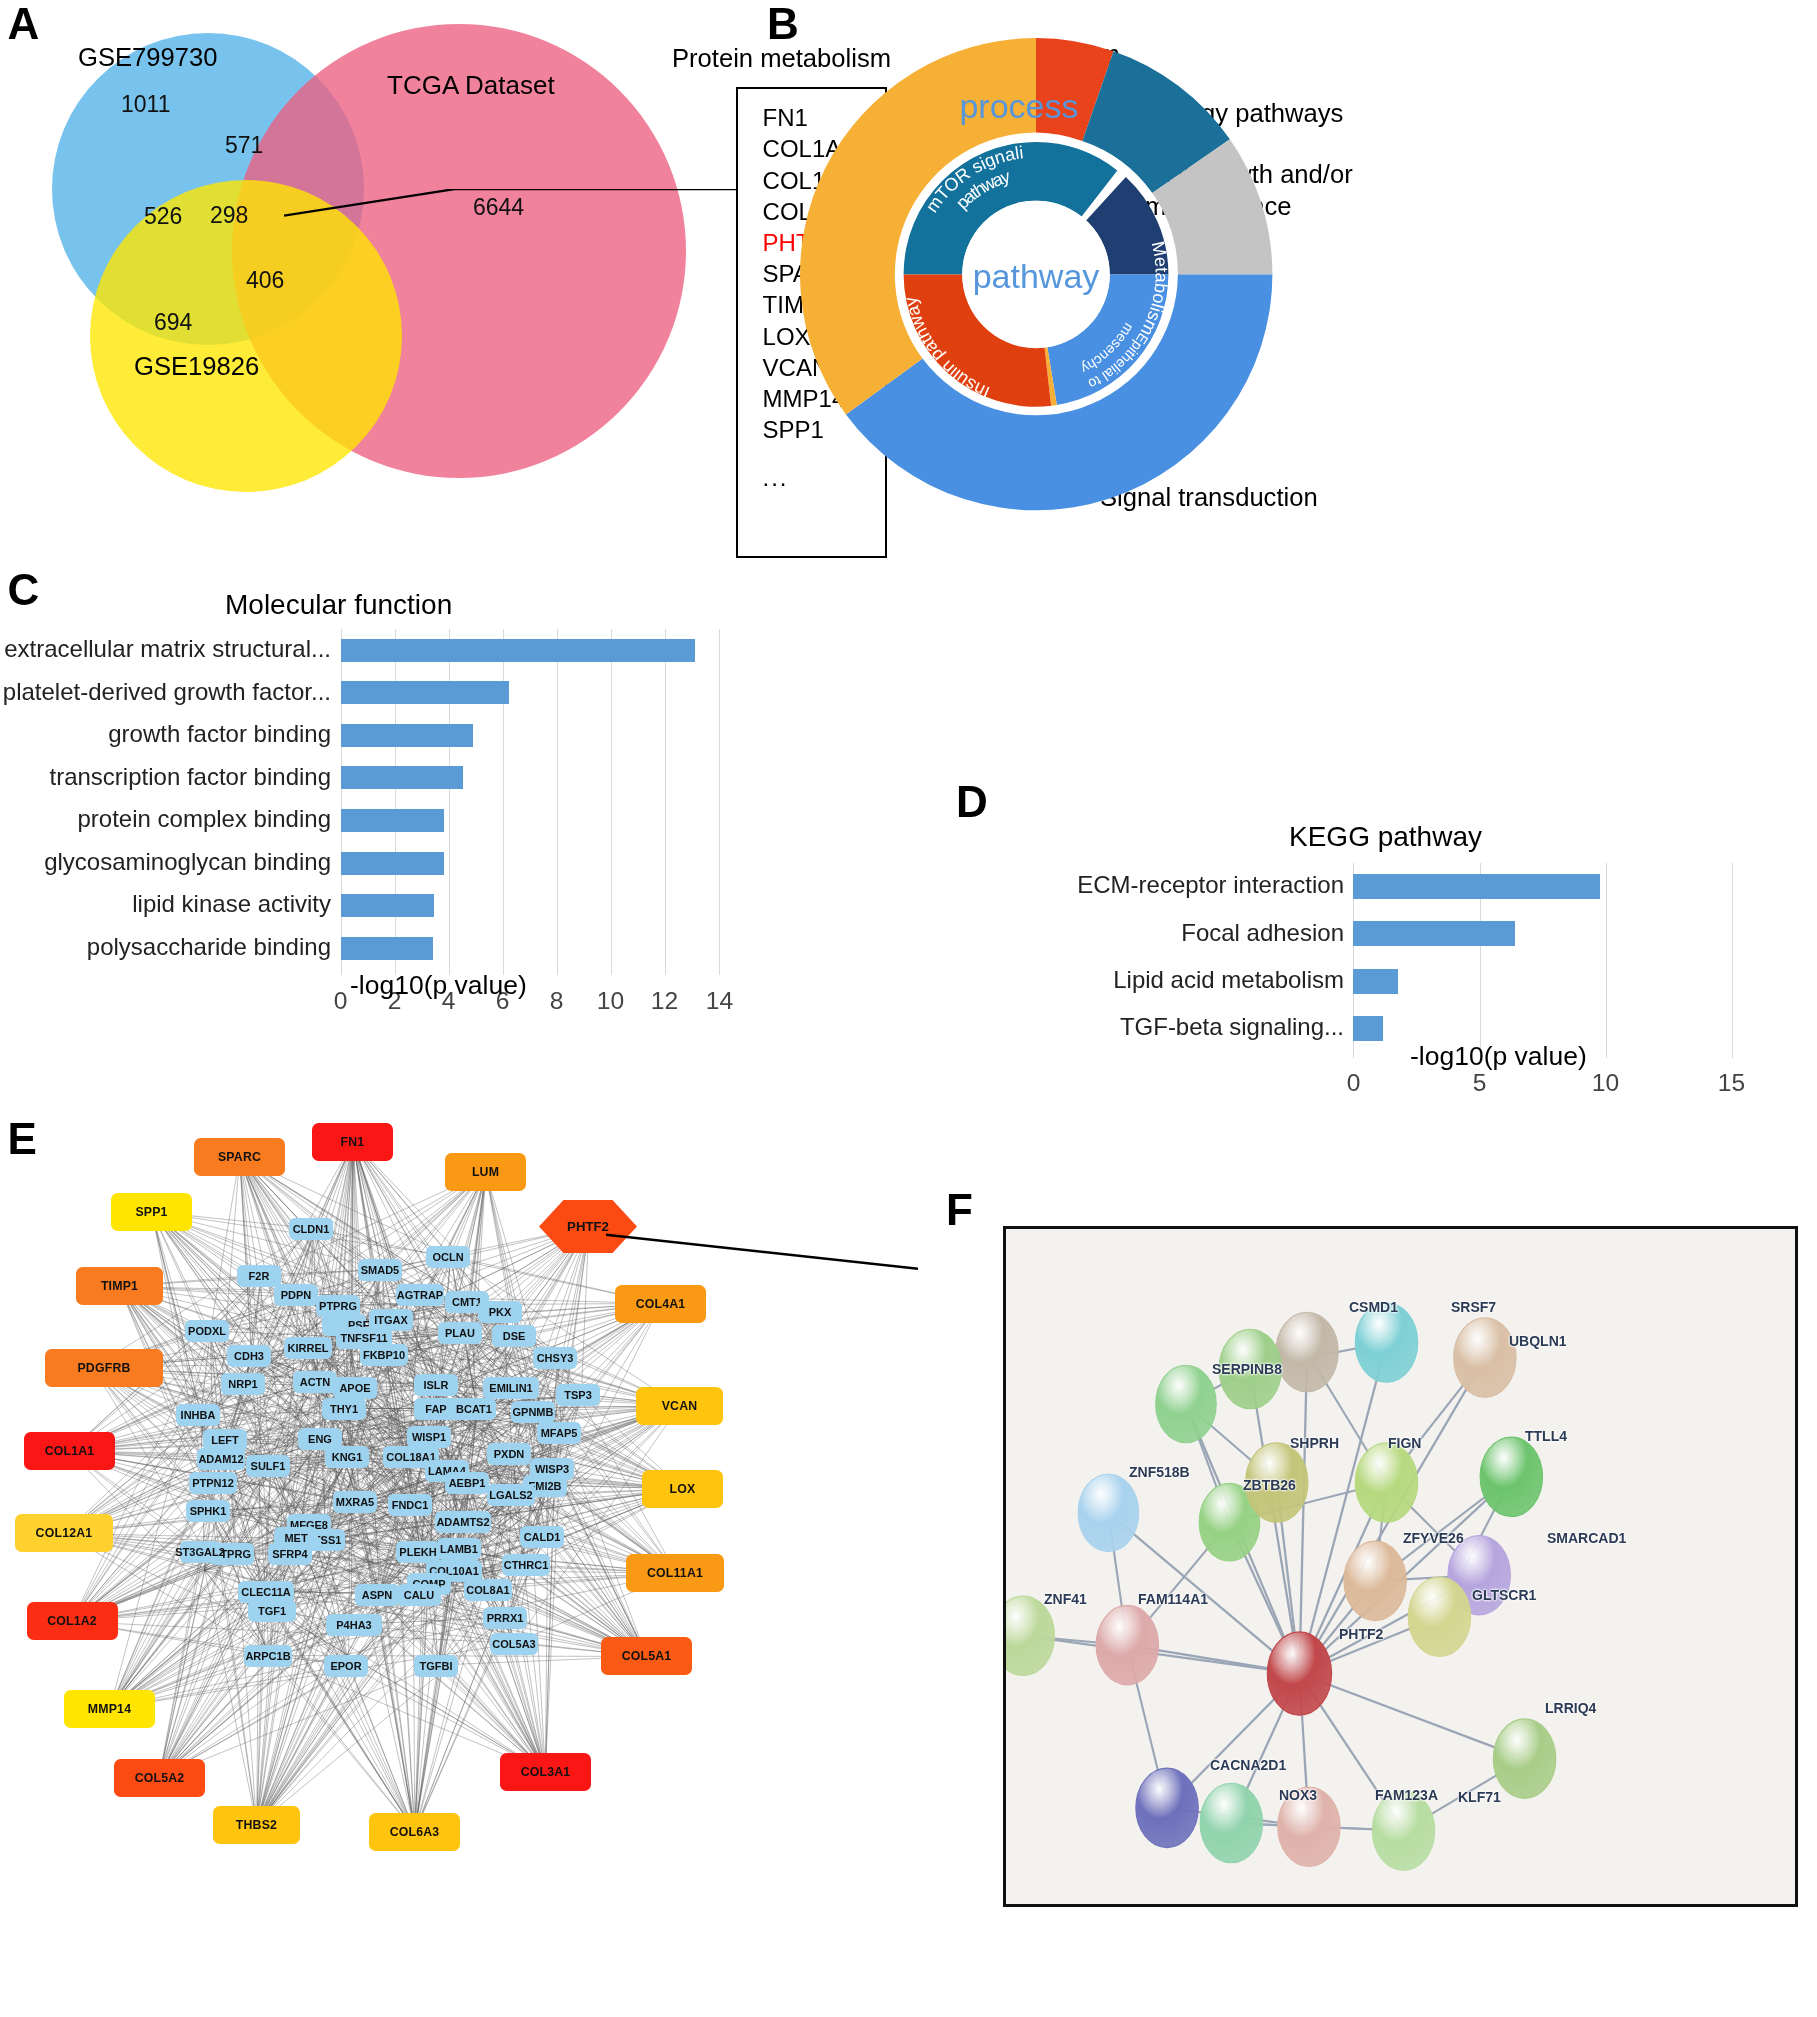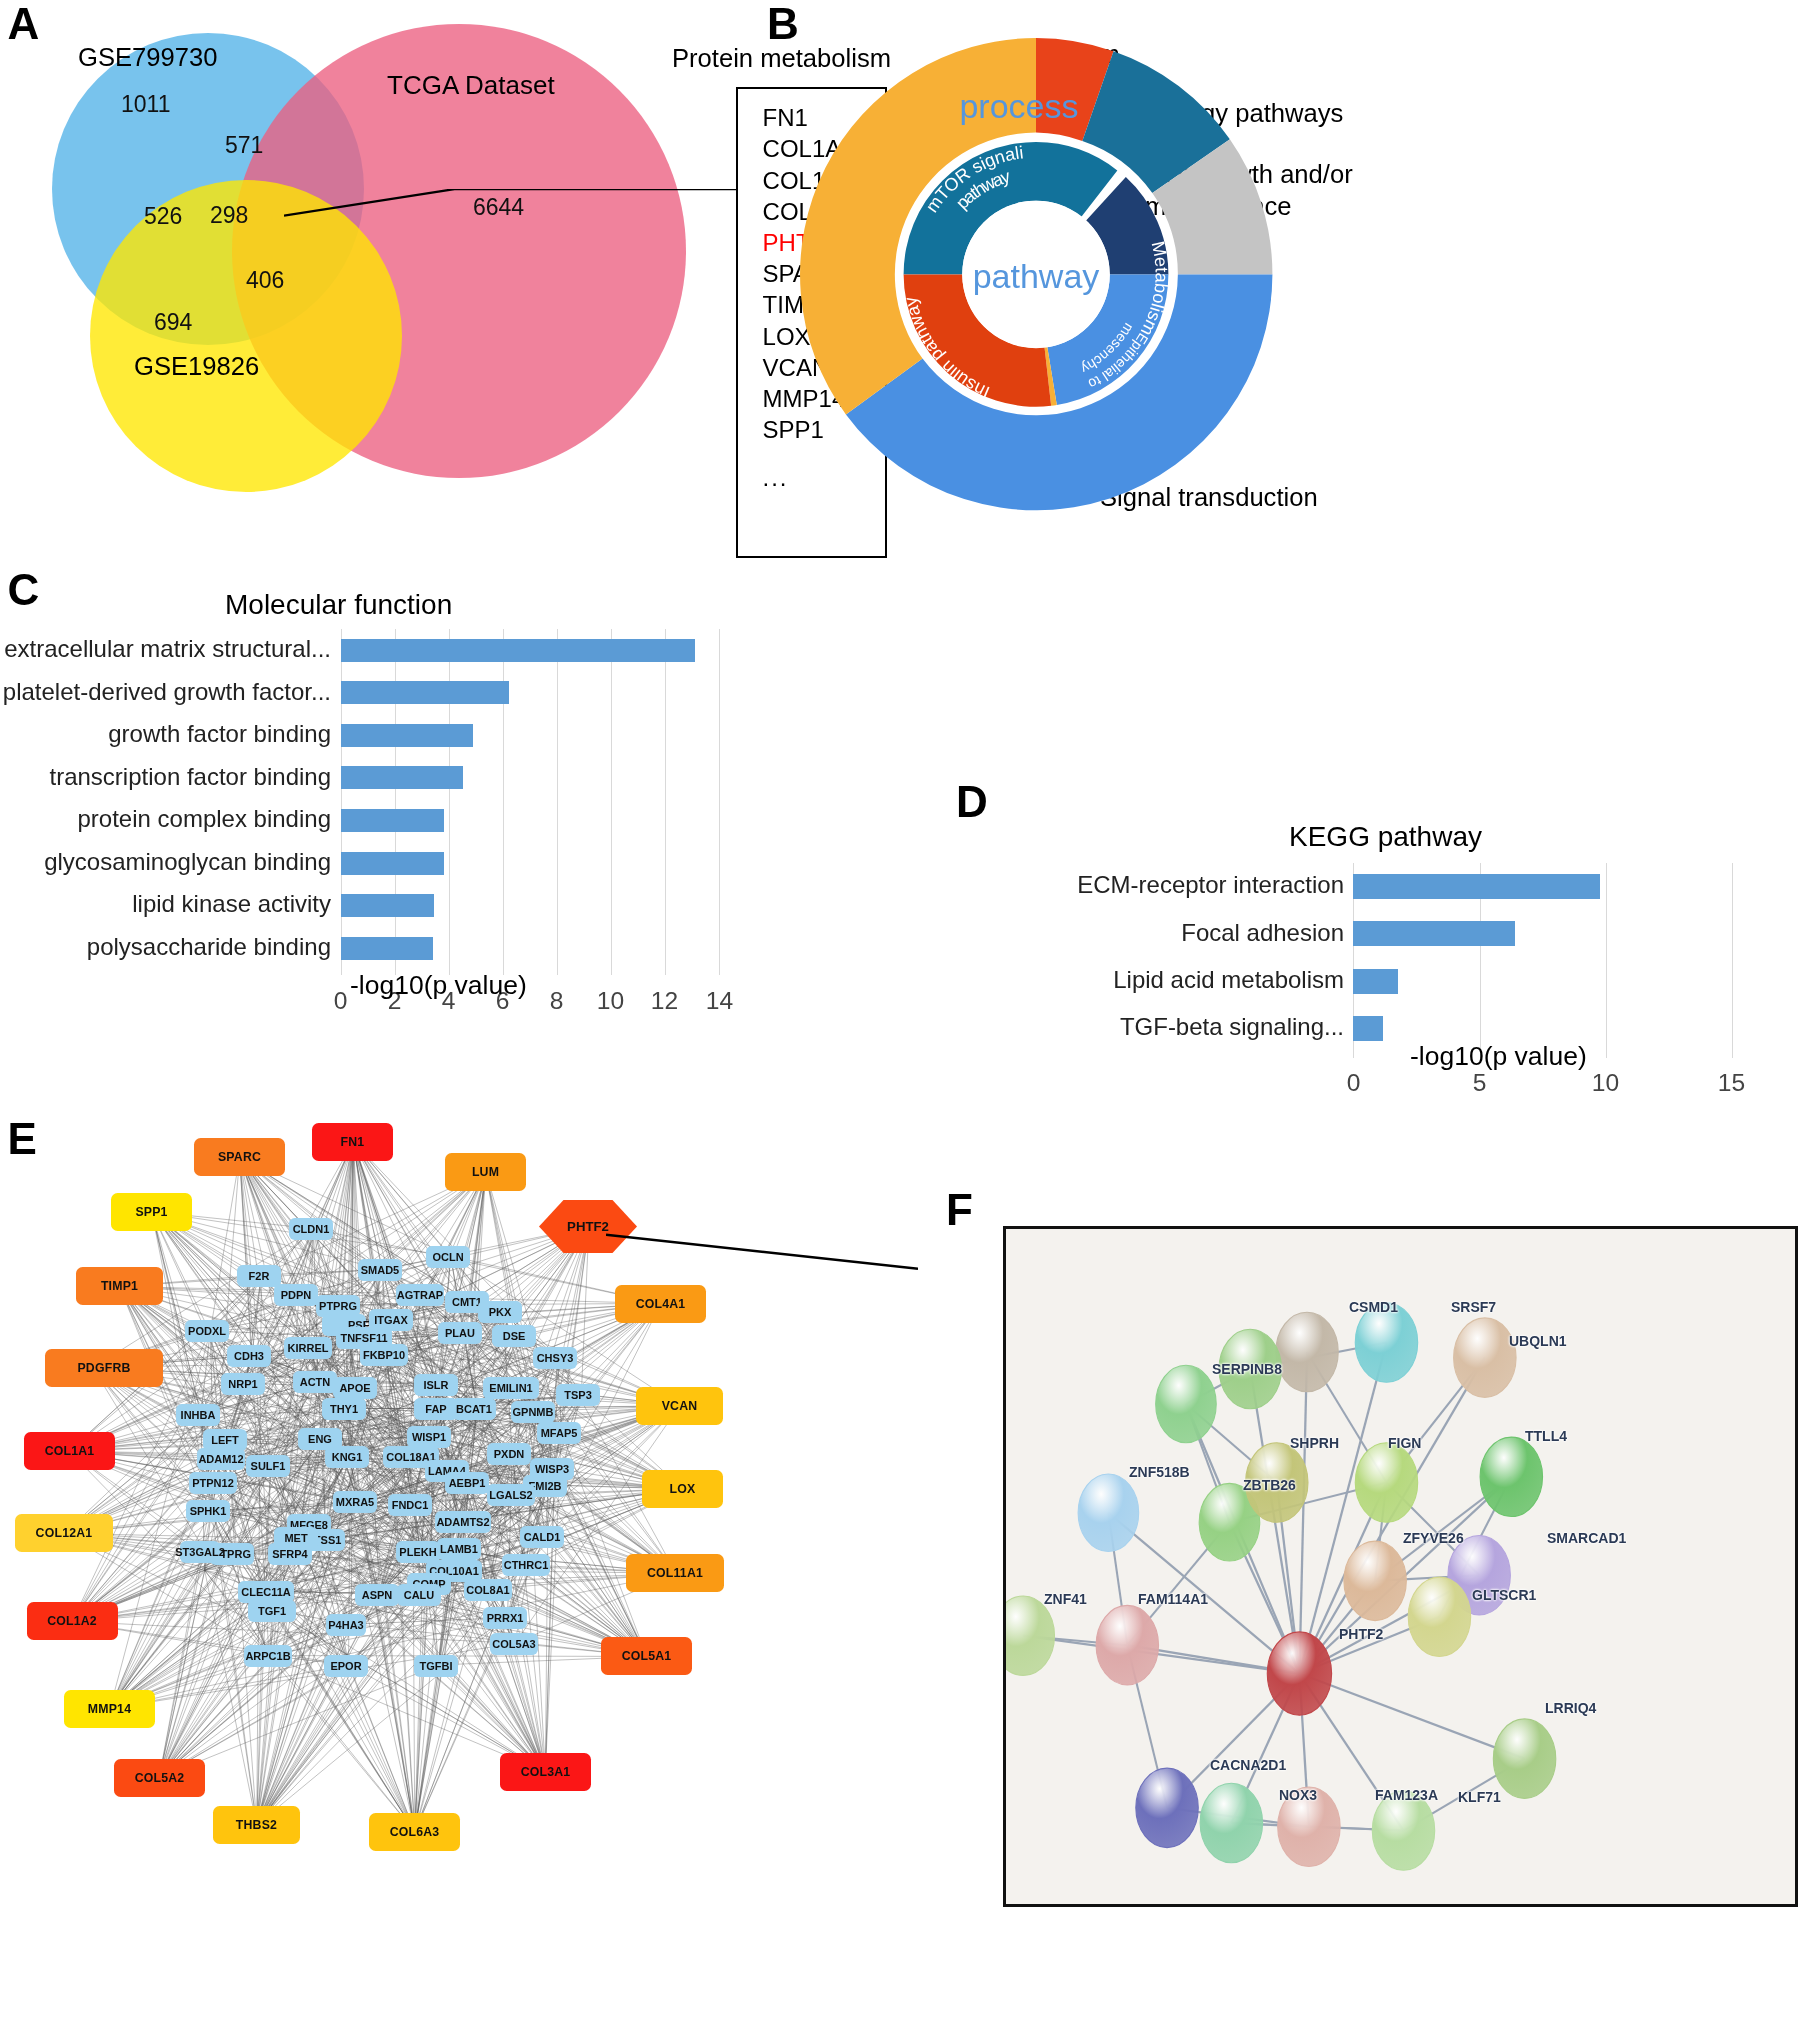--- a/index.html
+++ b/index.html
@@ -1556,21 +1556,21 @@
       <div class="node-in" style="left: 437px; top: 421px; width: 44px; height: 22px;">LAMB1</div>
       <div class="node-in" style="left: 180px; top: 424px; width: 40px; height: 22px; text-align: center;">ST3GAL2</div>
       <div class="node-in" style="left: 426px; top: 443px; width: 56px; height: 22px;">COL10A1</div>
       <div class="node-in" style="left: 502px; top: 437px; width: 48px; height: 22px;">CTHRC1</div>
       <div class="node-in" style="left: 407px; top: 456px; width: 44px; height: 22px;">COMP</div>
       <div class="node-in" style="left: 238px; top: 464px; width: 56px; height: 22px;">CLEC11A</div>
       <div class="node-in" style="left: 355px; top: 467px; width: 44px; height: 22px;">ASPN</div>
       <div class="node-in" style="left: 397px; top: 467px; width: 44px; height: 22px;">CALU</div>
       <div class="node-in" style="left: 464px; top: 462px; width: 48px; height: 22px;">COL8A1</div>
       <div class="node-in" style="left: 248px; top: 483px; width: 48px; height: 22px;">TGF1</div>
-      <div class="node-in" style="left: 326px; top: 497px; width: 40px; height: 22px;">P4HA3</div>
+      <div class="node-in" style="left: 326px; top: 497px; width: 56px; height: 22px;">P4HA3</div>
       <div class="node-in" style="left: 483px; top: 490px; width: 44px; height: 22px;">PRRX1</div>
       <div class="node-in" style="left: 244px; top: 528px; width: 48px; height: 22px;">ARPC1B</div>
       <div class="node-in" style="left: 324px; top: 538px; width: 44px; height: 22px;">EPOR</div>
       <div class="node-in" style="left: 490px; top: 516px; width: 48px; height: 22px;">COL5A3</div>
       <div class="node-in" style="left: 414px; top: 538px; width: 44px; height: 22px;">TGFBI</div>
       <div class="node-out" style="left: 194px; top: 21px; width: 91px; height: 38px; background: rgb(249, 123, 31);">SPARC</div>
       <div class="node-out" style="left: 312px; top: 5.7px; width: 81px; height: 38px; background: rgb(251, 22, 22);">FN1</div>
       <div class="node-out" style="left: 445px; top: 36px; width: 81px; height: 38px; background: rgb(250, 154, 20);">LUM</div>
       <div class="node-out" style="left: 111px; top: 76px; width: 81px; height: 38px; background: rgb(255, 229, 0);">SPP1</div>
       <div class="node-hex" style="left: 539px; top: 83px; width: 98px; height: 53px; background: rgb(251, 74, 18);">PHTF2</div>

